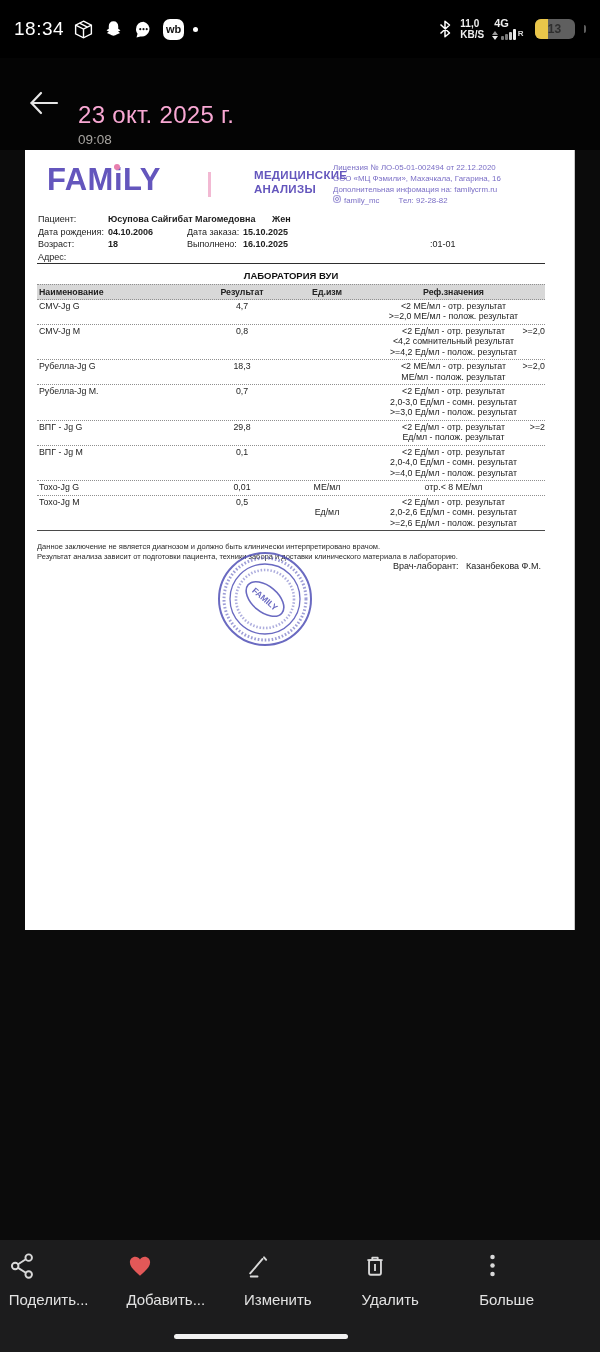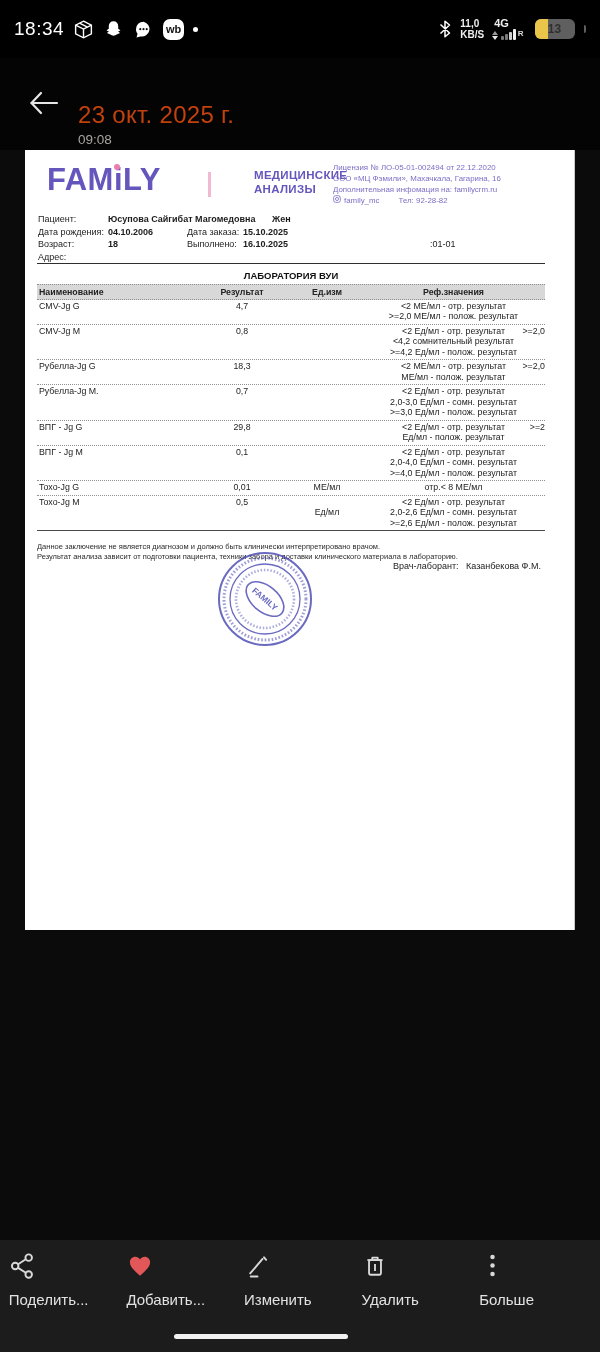--- a/index.html
+++ b/index.html
@@ -37,21 +37,21 @@
                 background:var(--battery-yellow,#e9c64a);}
   .battery-num{position:absolute;inset:0;display:flex;align-items:center;justify-content:center;
                color:#2f2f2f;font-size:12px;font-weight:bold;}
   .battery-nub{width:2.5px;height:8px;background:#5f5f5f;border-radius:0 2px 2px 0;margin-left:1px;}
 
   
   .app-header{position:absolute;top:58px;left:0;width:600px;height:92px;background:#040404;
               display:flex;align-items:center;}
   .back-btn{background:none;border:none;padding:0;margin:0 18px 0 28px;cursor:pointer;
             display:flex;align-items:center;}
-  .header-title{color:#c2410c;font-size:24px;font-weight:500;letter-spacing:.3px;margin-top:40px;}
+  .header-title{color:#f9a8d4;font-size:24px;font-weight:500;letter-spacing:.3px;margin-top:40px;}
   .header-subtitle{color:#a7a4a0;font-size:13.5px;margin-top:3px;}
 
   
   .photo{position:absolute;top:150px;left:0;width:600px;height:1090px;background:#0b0b0b;}
   .doc{position:absolute;top:0;left:25px;width:550px;height:780px;background:#fff;color:#222;
        border-right:1px solid #c9c9c9;}
 
   .logo-row{position:absolute;top:14px;left:22px;}
   .brand{color:var(--accent-purple,#6456bd);font-size:31px;font-weight:800;letter-spacing:.5px;
          line-height:31px;}

